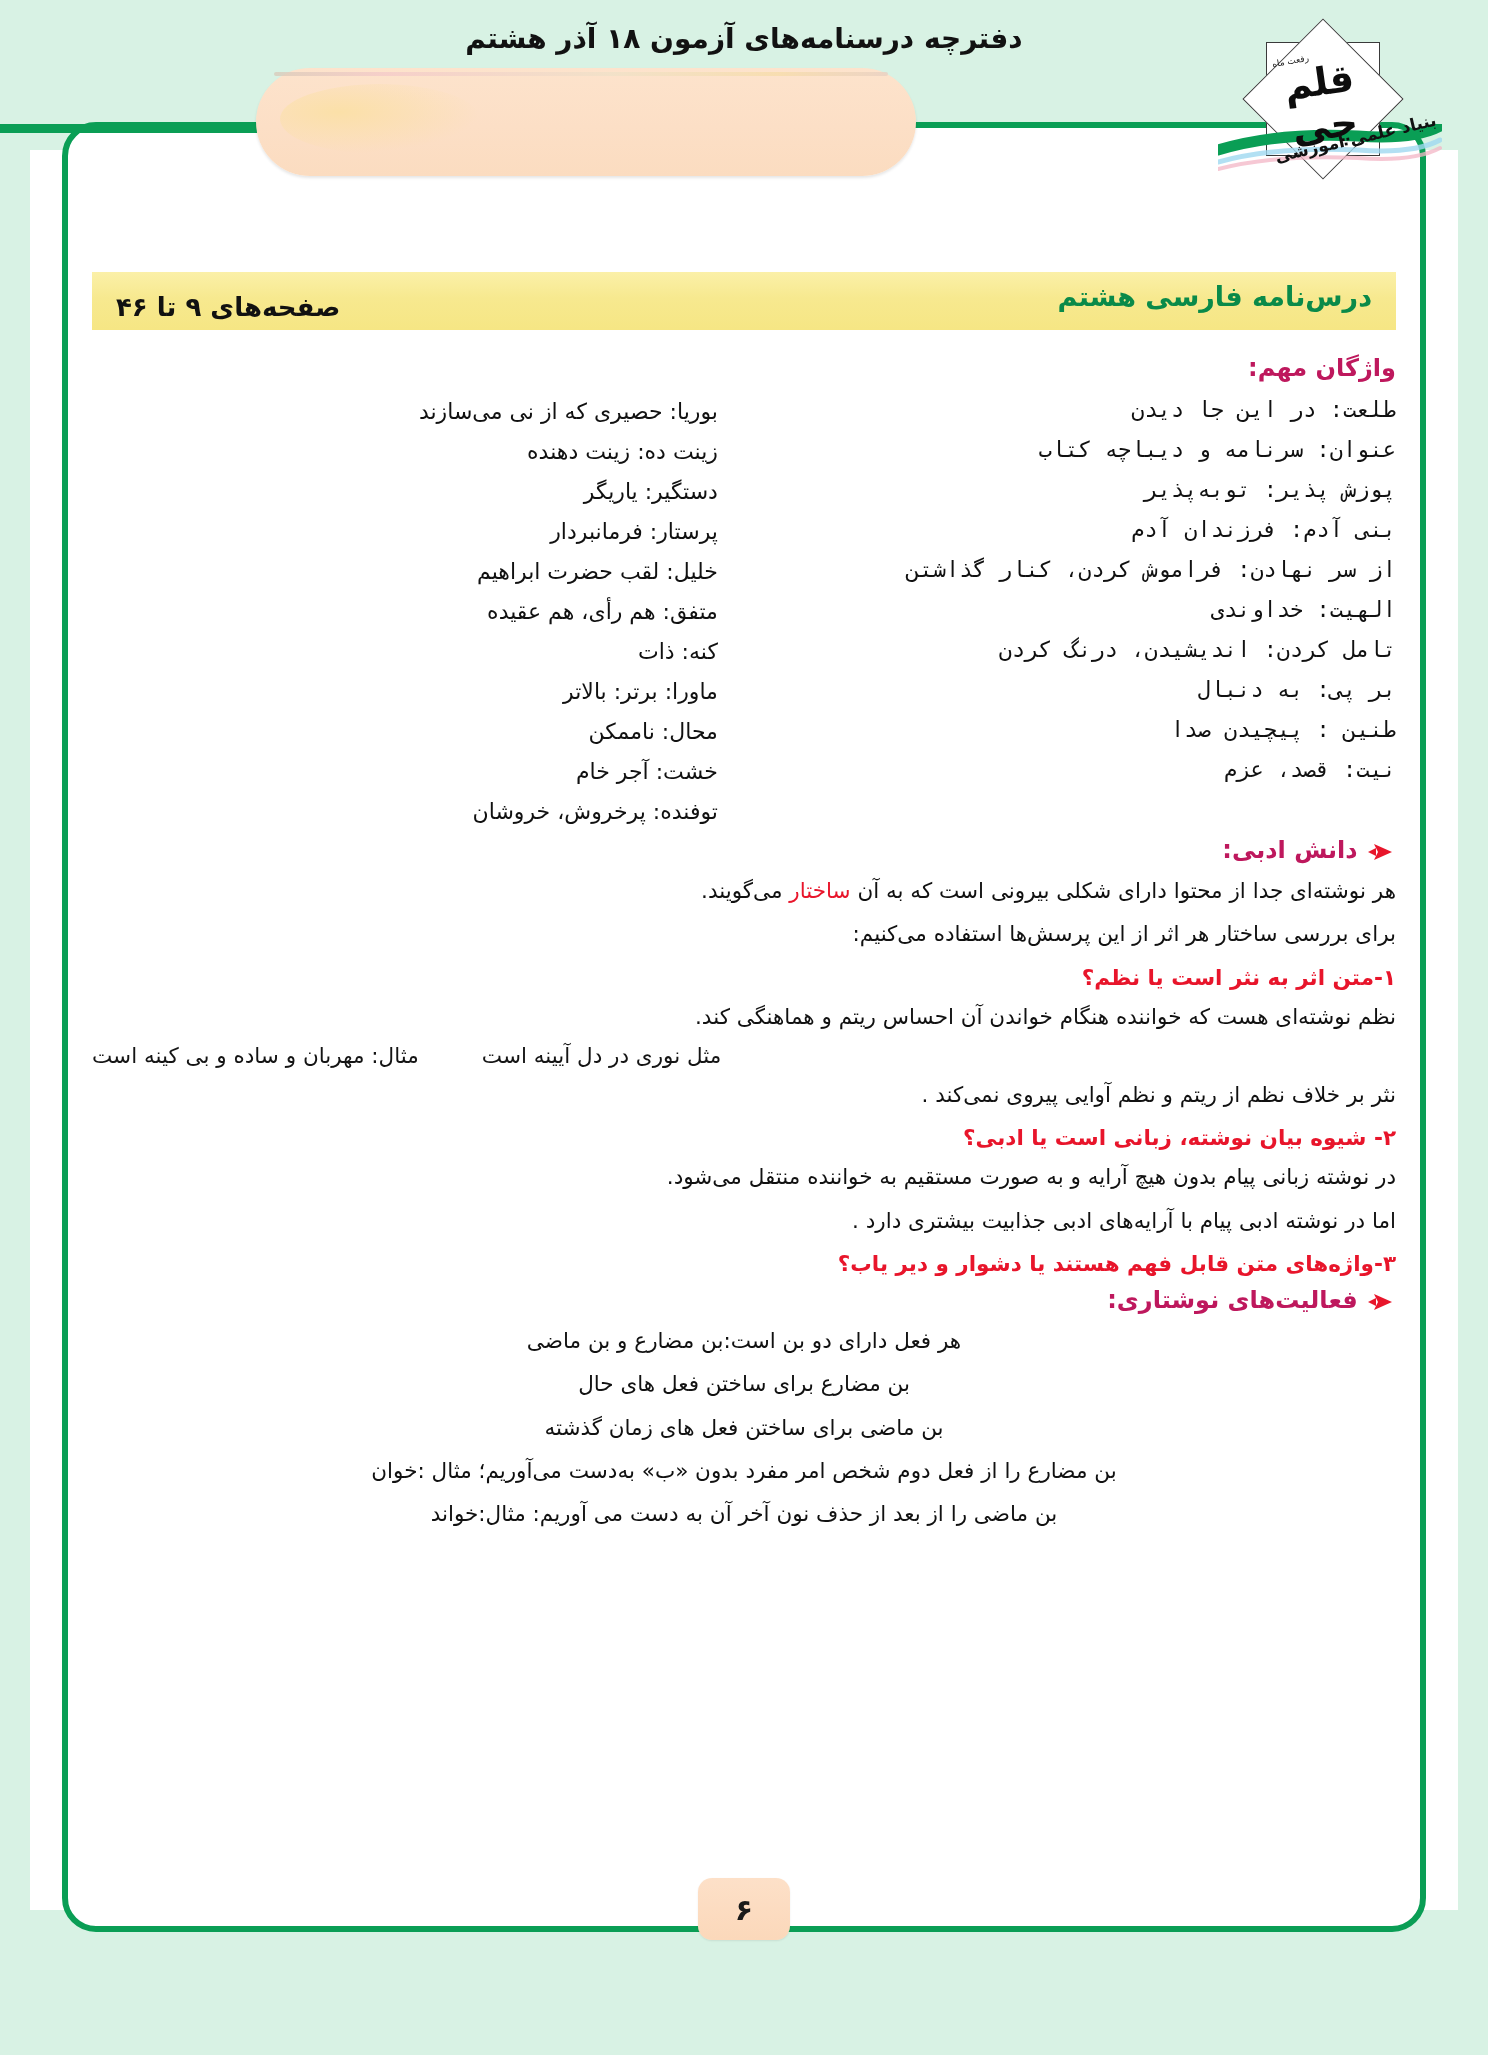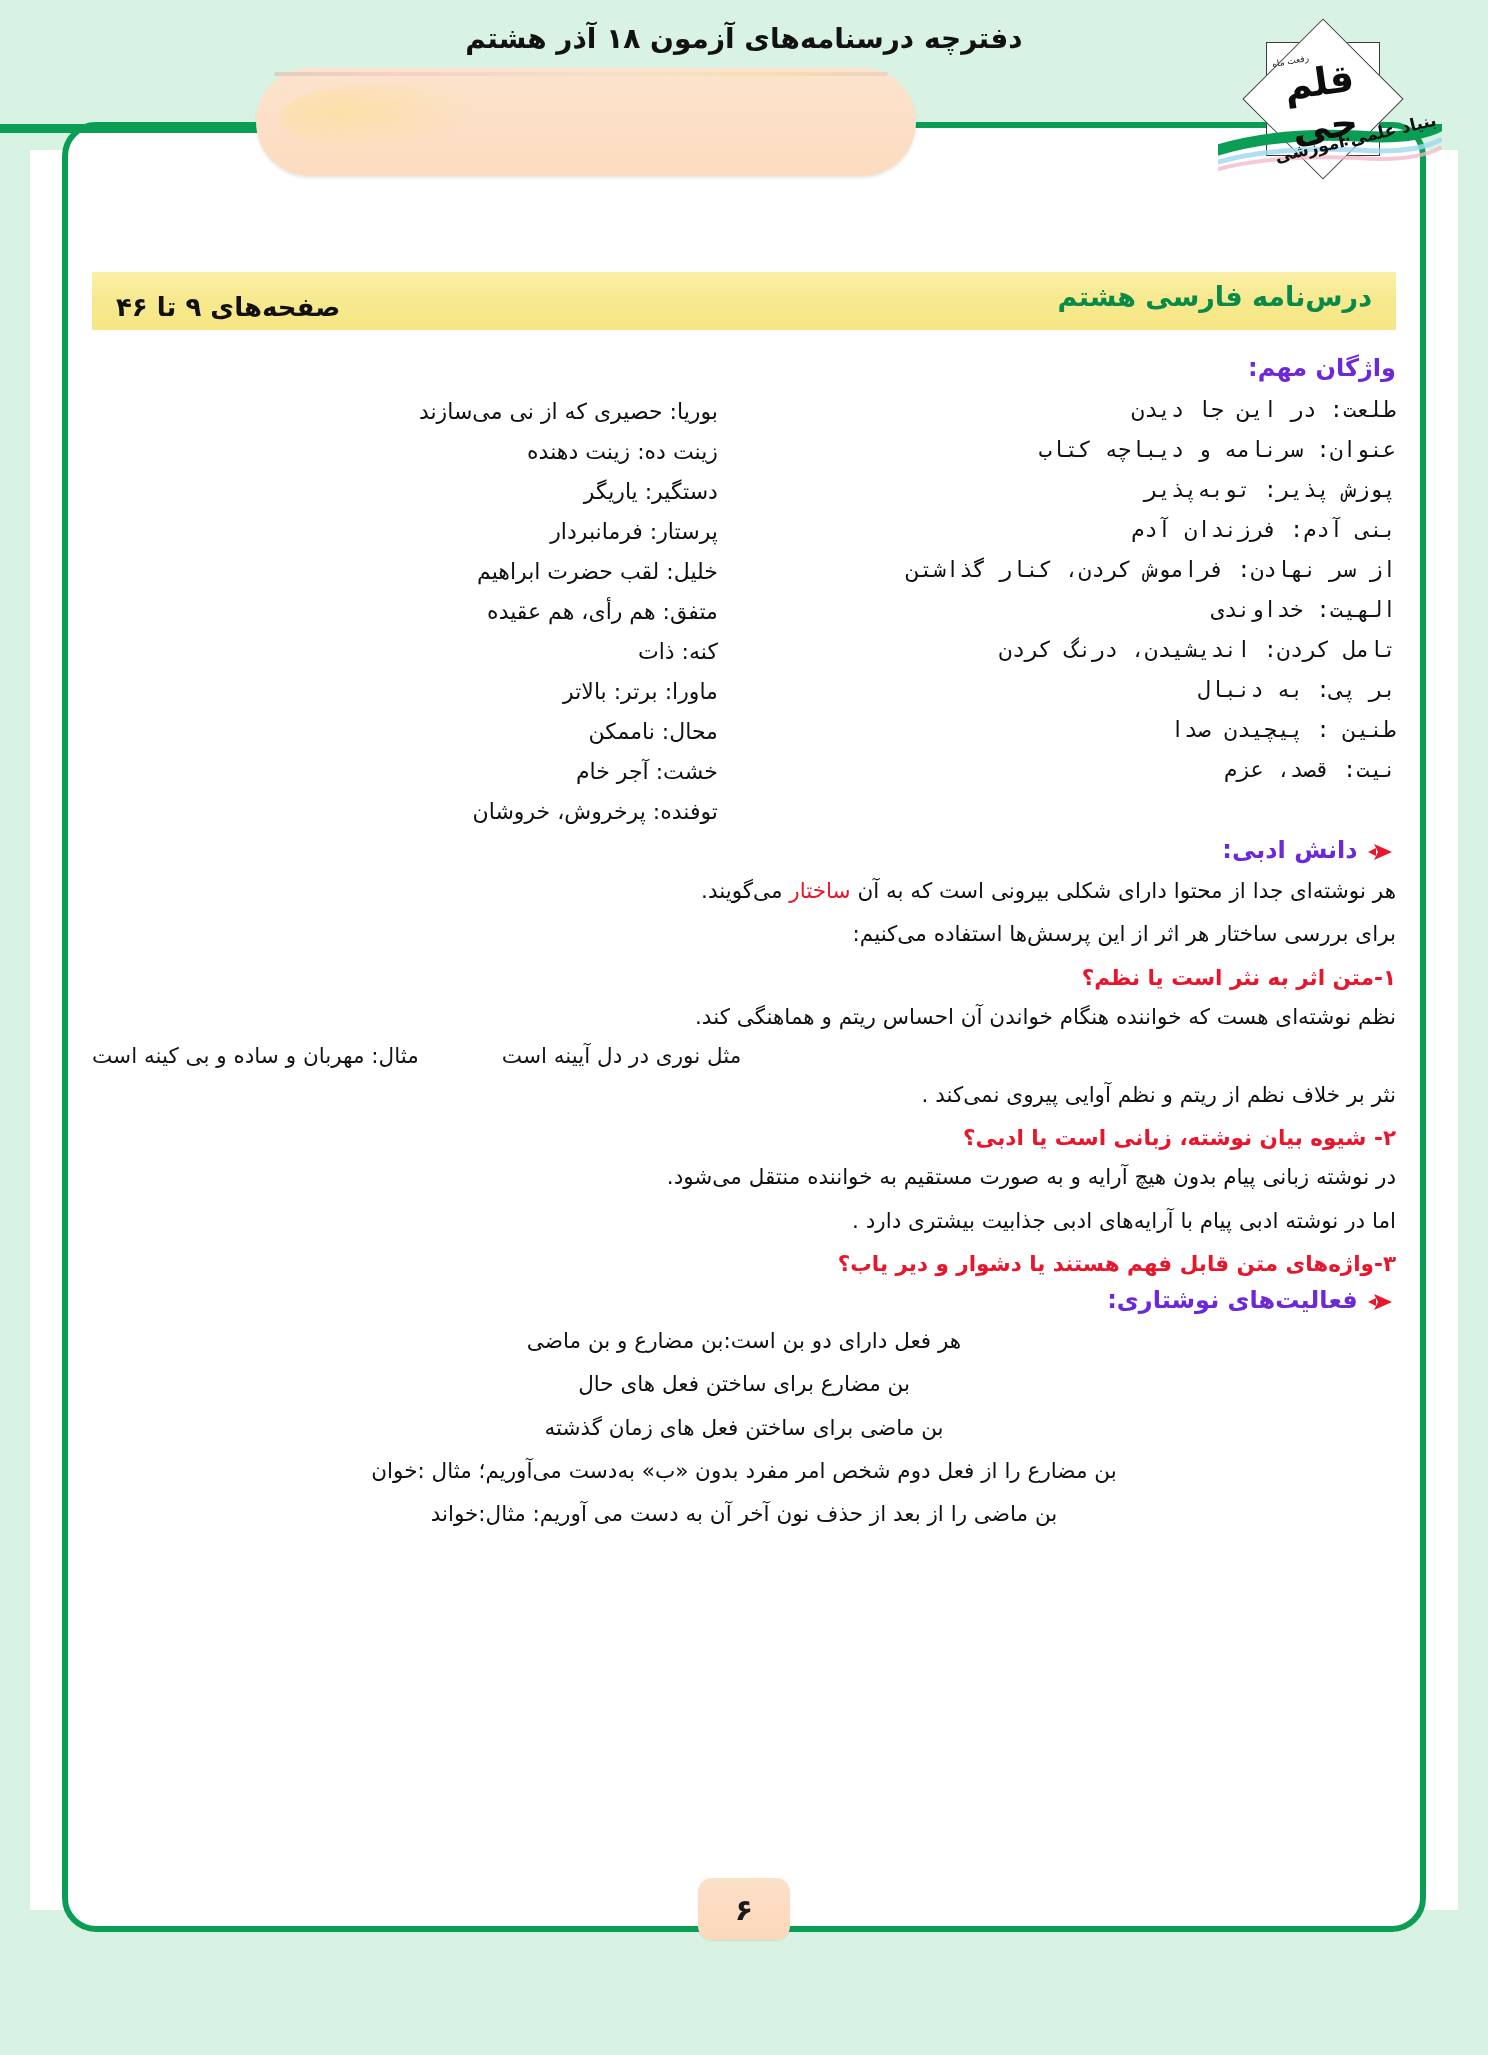--- a/index.html
+++ b/index.html
@@ -160,21 +160,21 @@
   .content{
     position:absolute;
     left:92px; top:350px;
     width:1304px;
     z-index:7;
     color:#141414;
   }
   .sec-head{
     font-size:24px;
     font-weight:bold;
-    color:#6d28d9;
+    color:#be185d;
     text-align:right;
     margin:4px 0 10px 0;
     position:relative;
   }
   .sec-head.plain{ padding-right:0; }
   .arrow-ic{
     display:inline-block;
     width:26px; height:16px;
     position:relative;
     vertical-align:-2px;
@@ -214,21 +214,21 @@
     font-weight:bold;
     color:#e8152b;
     text-align:right;
     margin:14px 0 10px 0;
   }
   .hl{ color:#e8152b; }
   .example-line{
     display:flex;
     flex-direction:row-reverse;
     justify-content:flex-start;
-    gap:83px;
+    gap:63px;
     font-size:21.5px;
     margin:10px 0;
     padding-right:0;
     text-align:right;
   }
   .example-line .lead{ min-width:0; }
   .center-block{ text-align:center; }
   .center-block .p{ text-align:center; }
 
   

